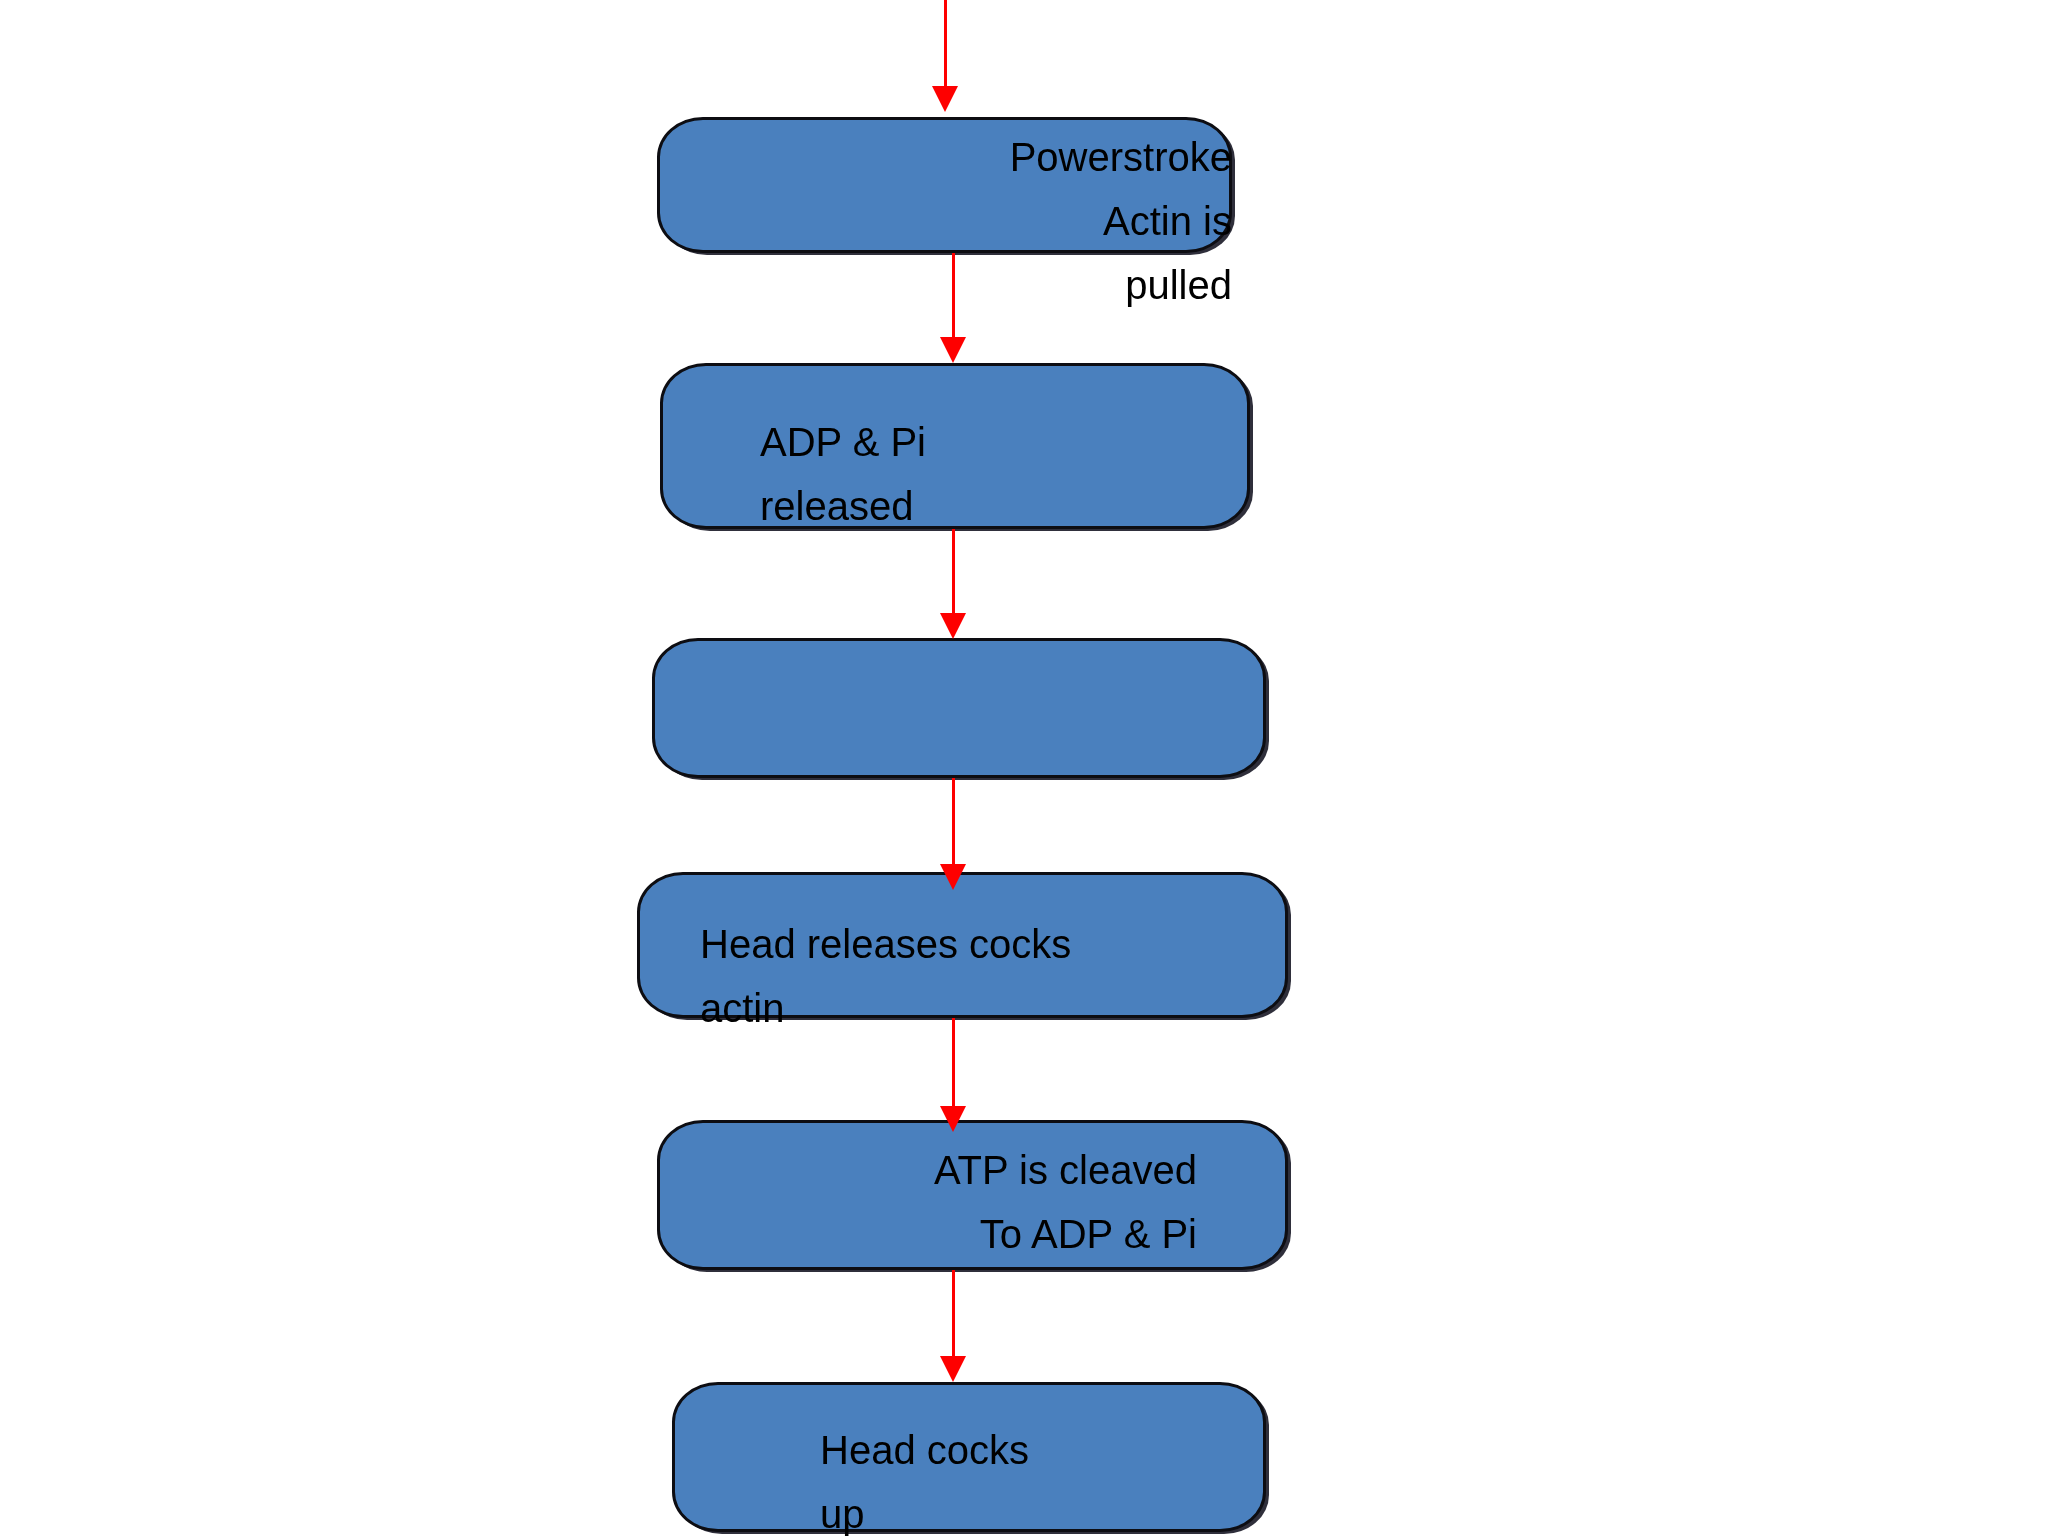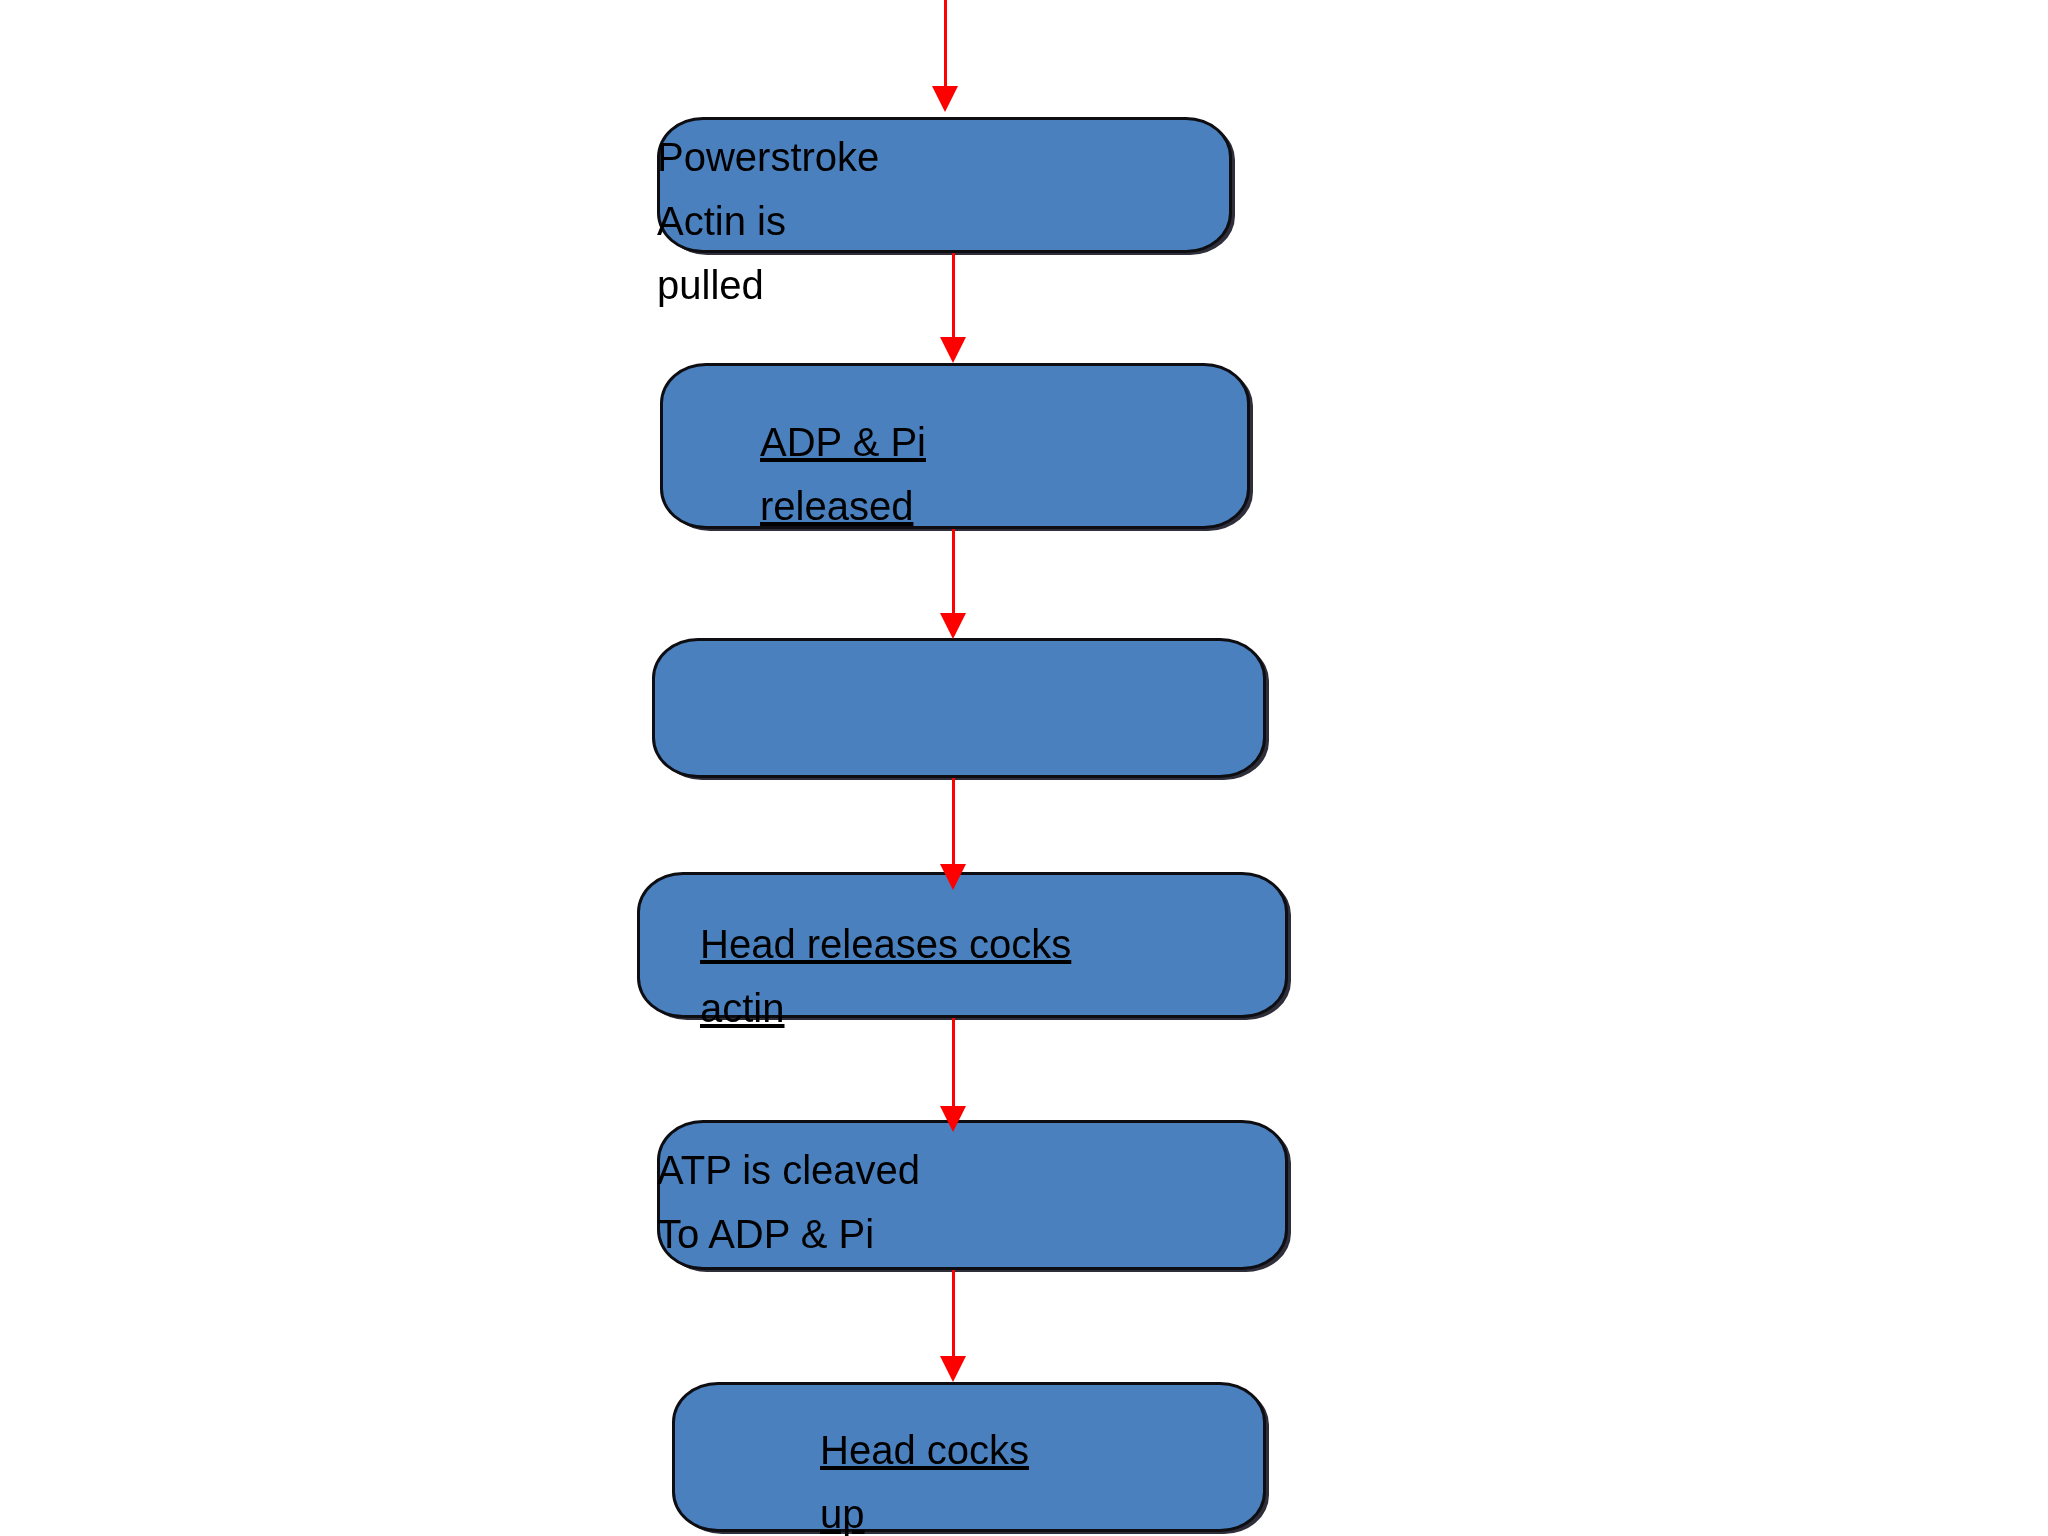--- a/index.html
+++ b/index.html
@@ -32,27 +32,26 @@
   }
 
   
   .node-text {
     position: absolute;
     color: #000000;
     font-family: "Liberation Sans", sans-serif;
     font-size: 40px;
     line-height: 64px;
     white-space: pre-line;
-    text-align: left;
+    text-align: right;
     z-index: 5;
     pointer-events: none;
   }
   .node-text.left {
     text-align: left;
-    text-decoration: underline;
   }
 
   
   .arrow {
     position: absolute;
     z-index: 3;
   }
   .arrow .shaft {
     position: absolute;
     left: 50%;

